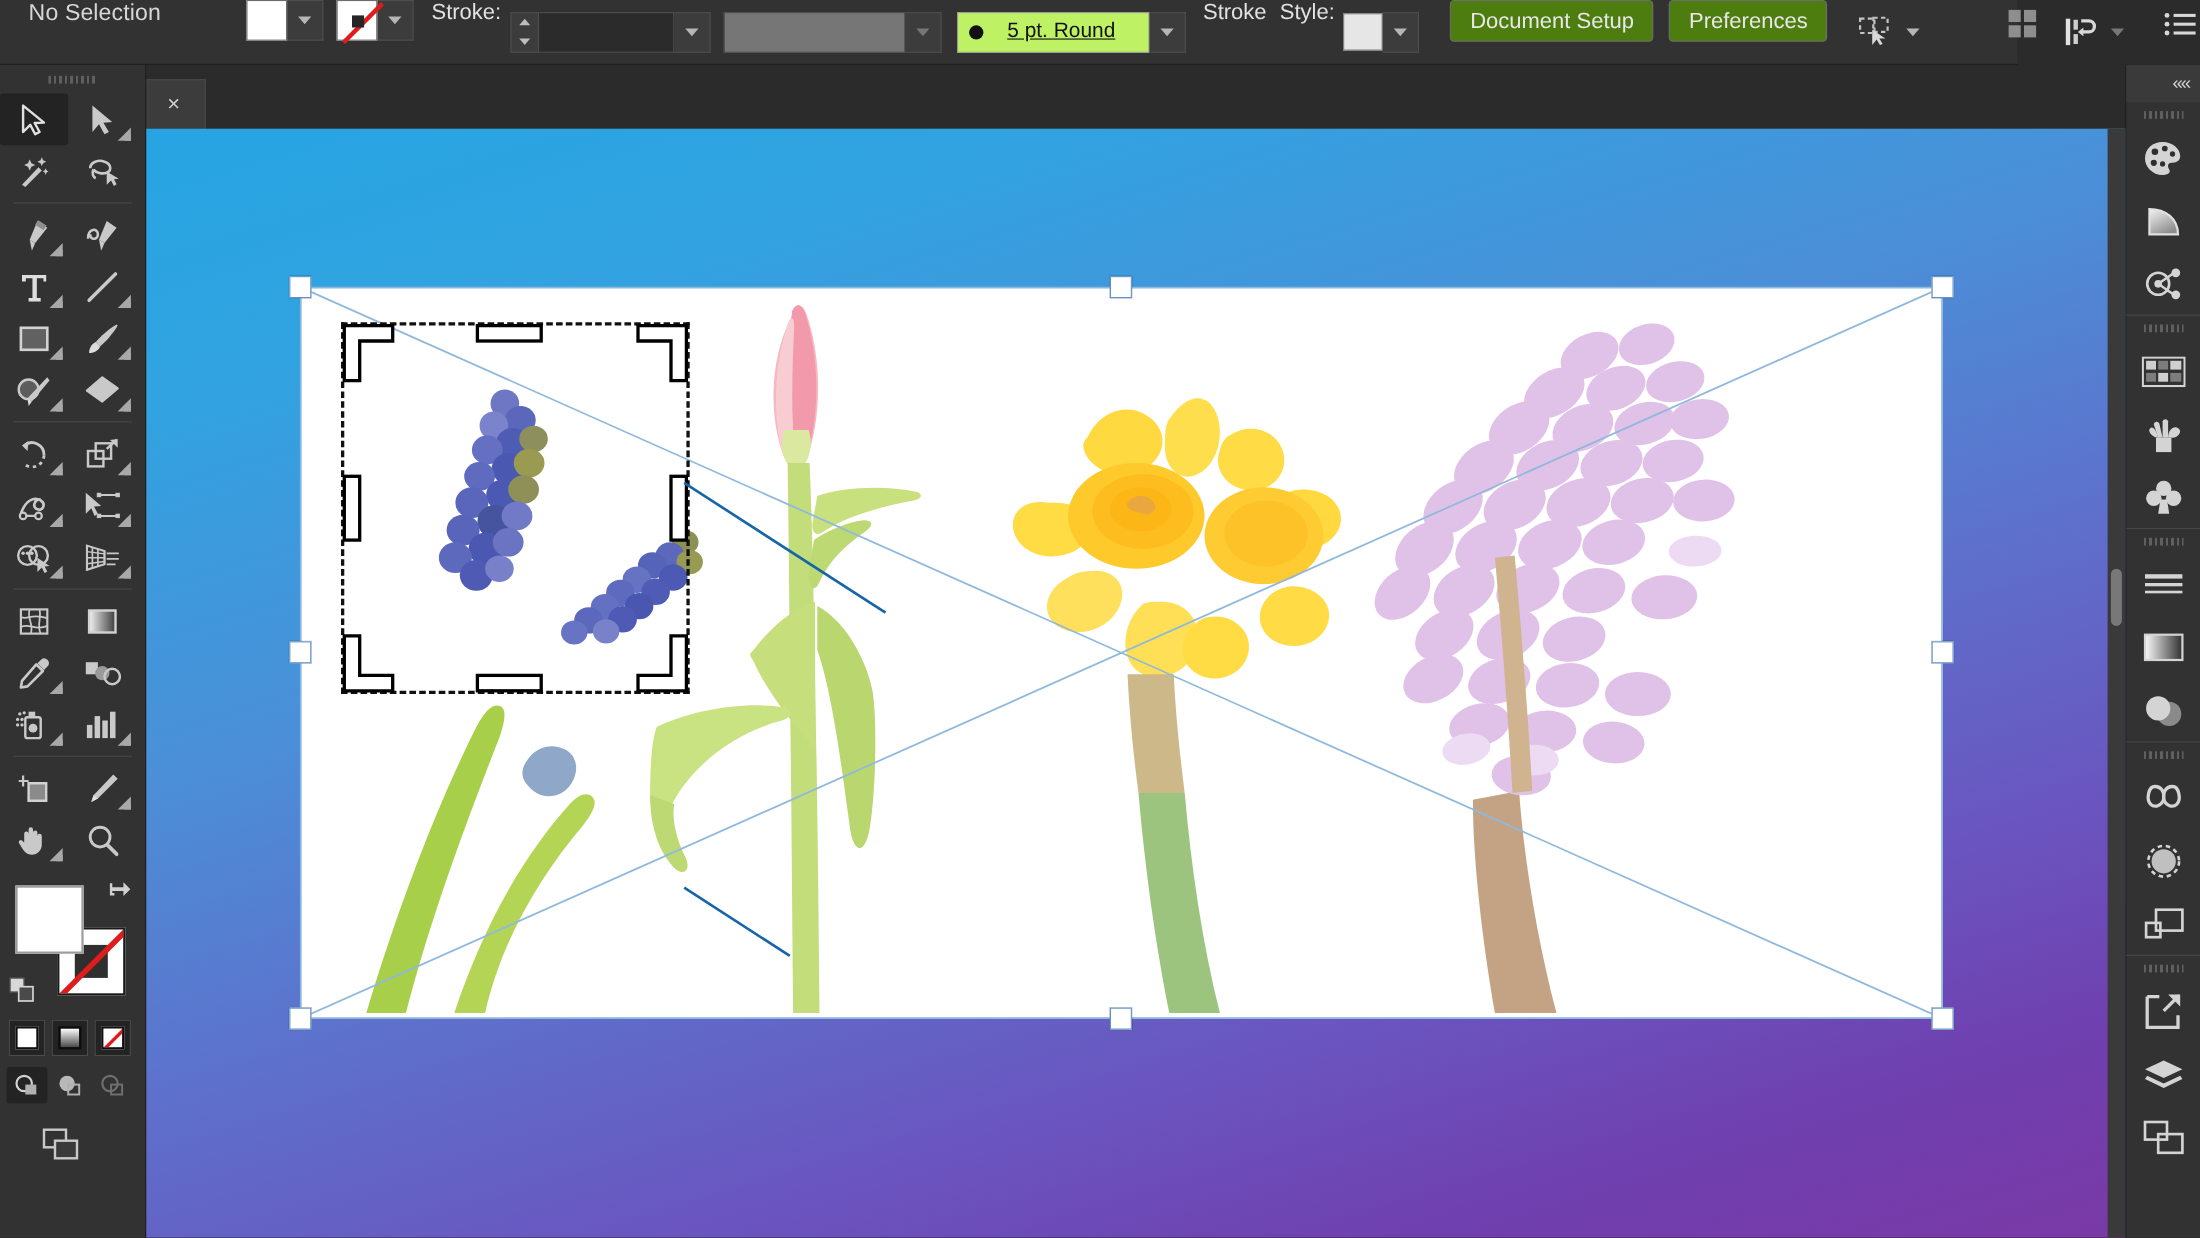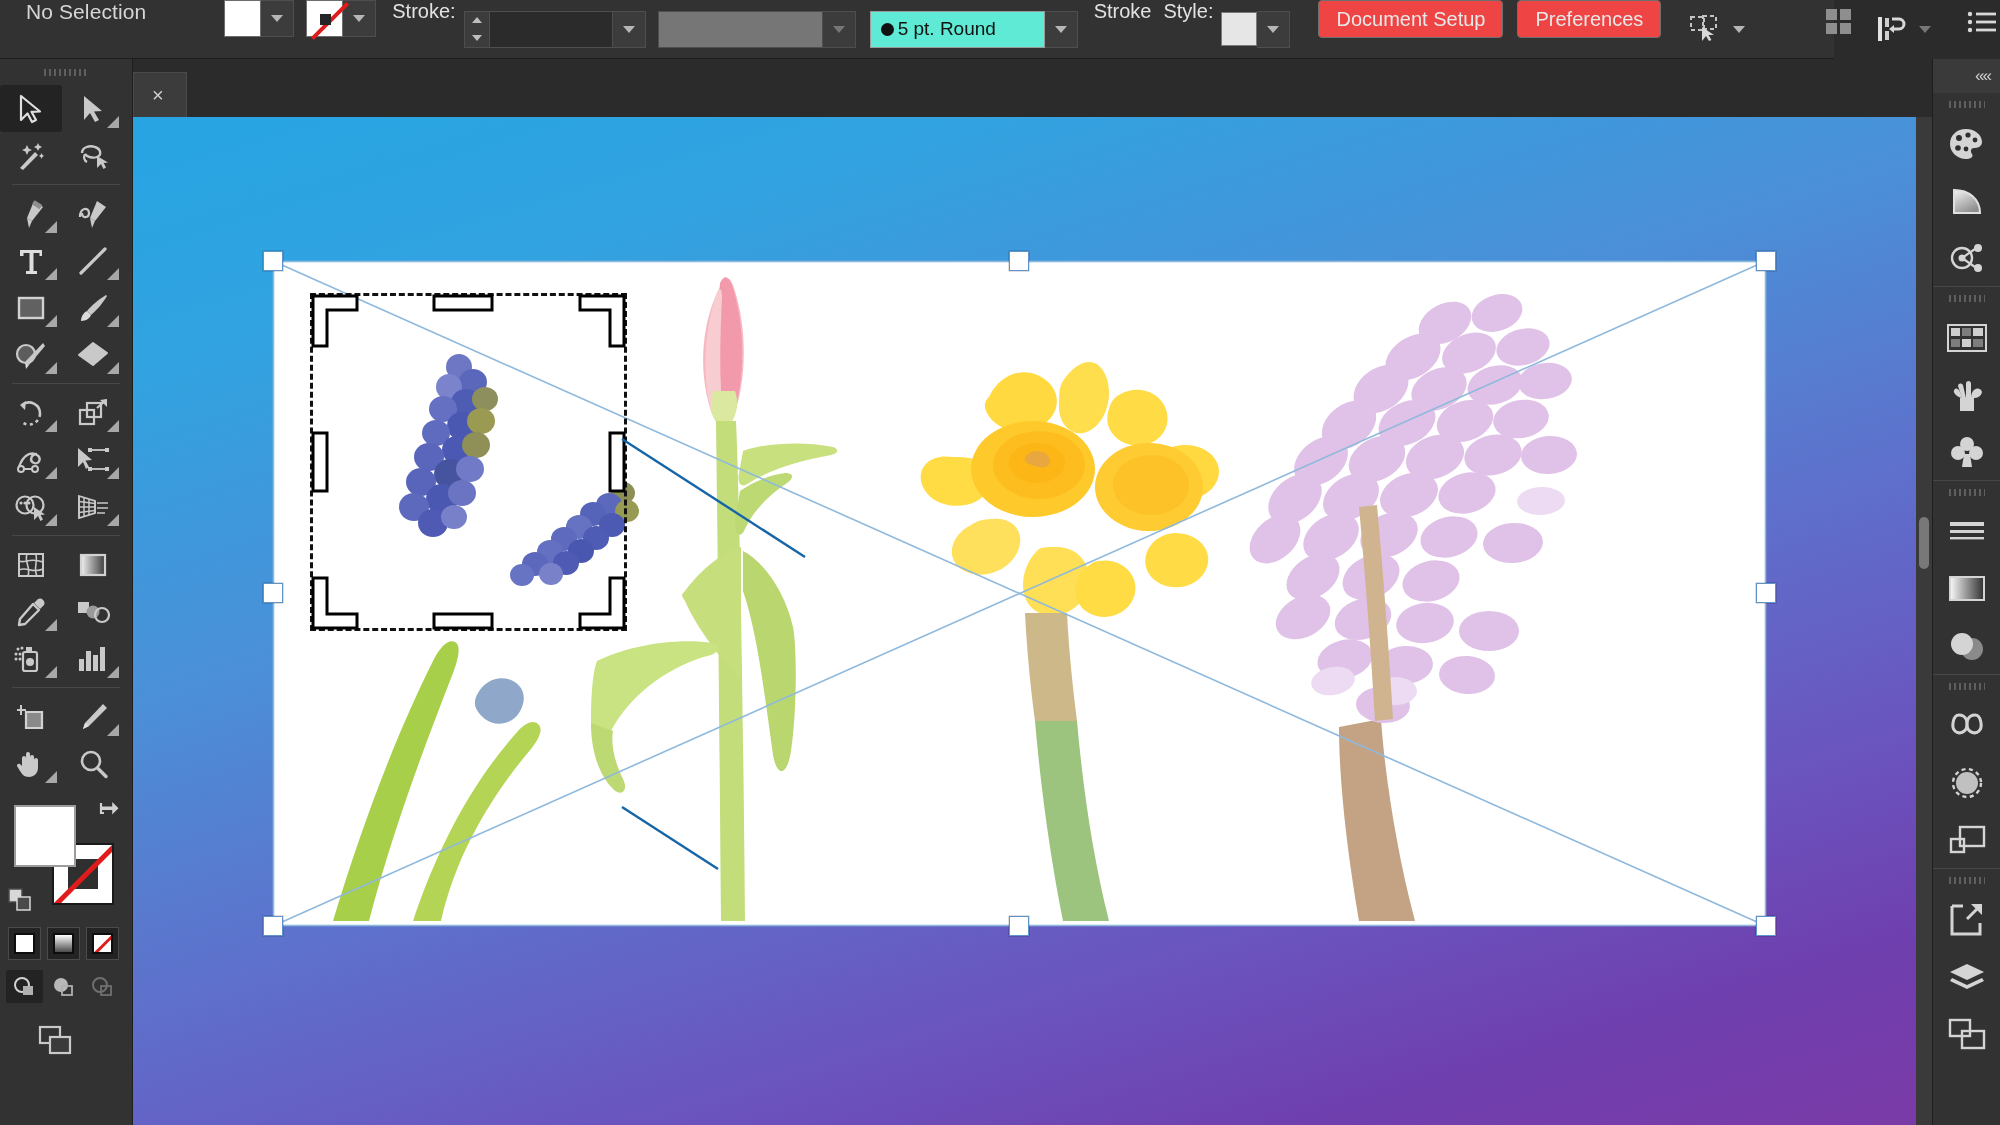--- a/index.html
+++ b/index.html
@@ -74,27 +74,28 @@
   .stepper .dn { border-top: 6px solid #bdbdbd; }
 
   .cb-field {
     height: 37px; background: #2b2b2b; border: 1px solid #4e4e4e; border-left: none;
     display: flex; align-items: center; padding: 0 10px;
     color: #ddd; font-size: 19px;
   }
   .cb-field.wide { width: 123px; }
   .cb-field.grey-fill { background: #767676; width: 165px; border-left: 1px solid #4e4e4e;}
   .cb-field.white-fill {
-    background: #5eead4; color: #111; width: 175px; gap: 4px;
+    background: #bef264; color: #111; width: 175px; gap: 22px;
     border: 1px solid #9a9a9a;
+    text-decoration: underline;
   }
   .dot-bullet { width: 13px; height: 13px; border-radius: 50%; background: #111; flex: none; }
 
   .cb-btn {
-    height: 38px; padding: 17px 17px; background: #ef4444;
+    height: 38px; padding: 17px 17px; background: #4d7c0f;
     border: 1px solid #6f6f6f; border-radius: 4px;
     color: #e8e8e8; font-size: 20px; display: flex; align-items: center;
     white-space: nowrap;
   }
   .style-swatch {
     width: 36px; height: 34px; background: #e6e6e6; border: 1px solid #7a7a7a;
   }
 
   .icon-btn { width: 44px; height: 44px; display: flex; align-items: center; justify-content: center; }
 

